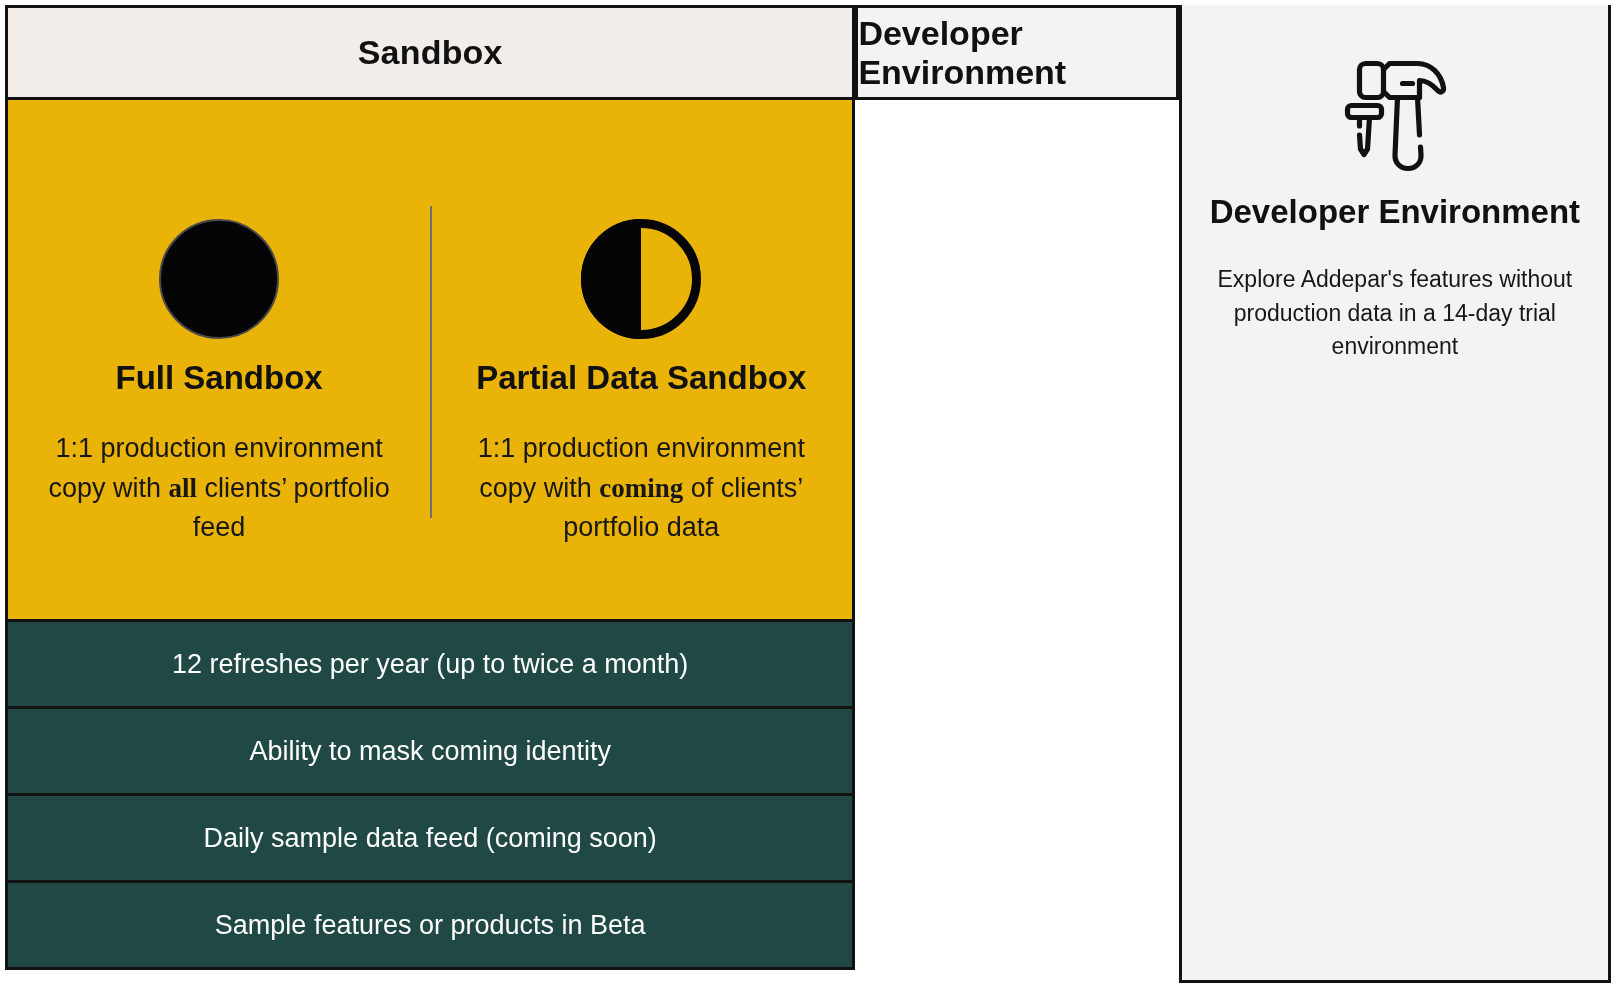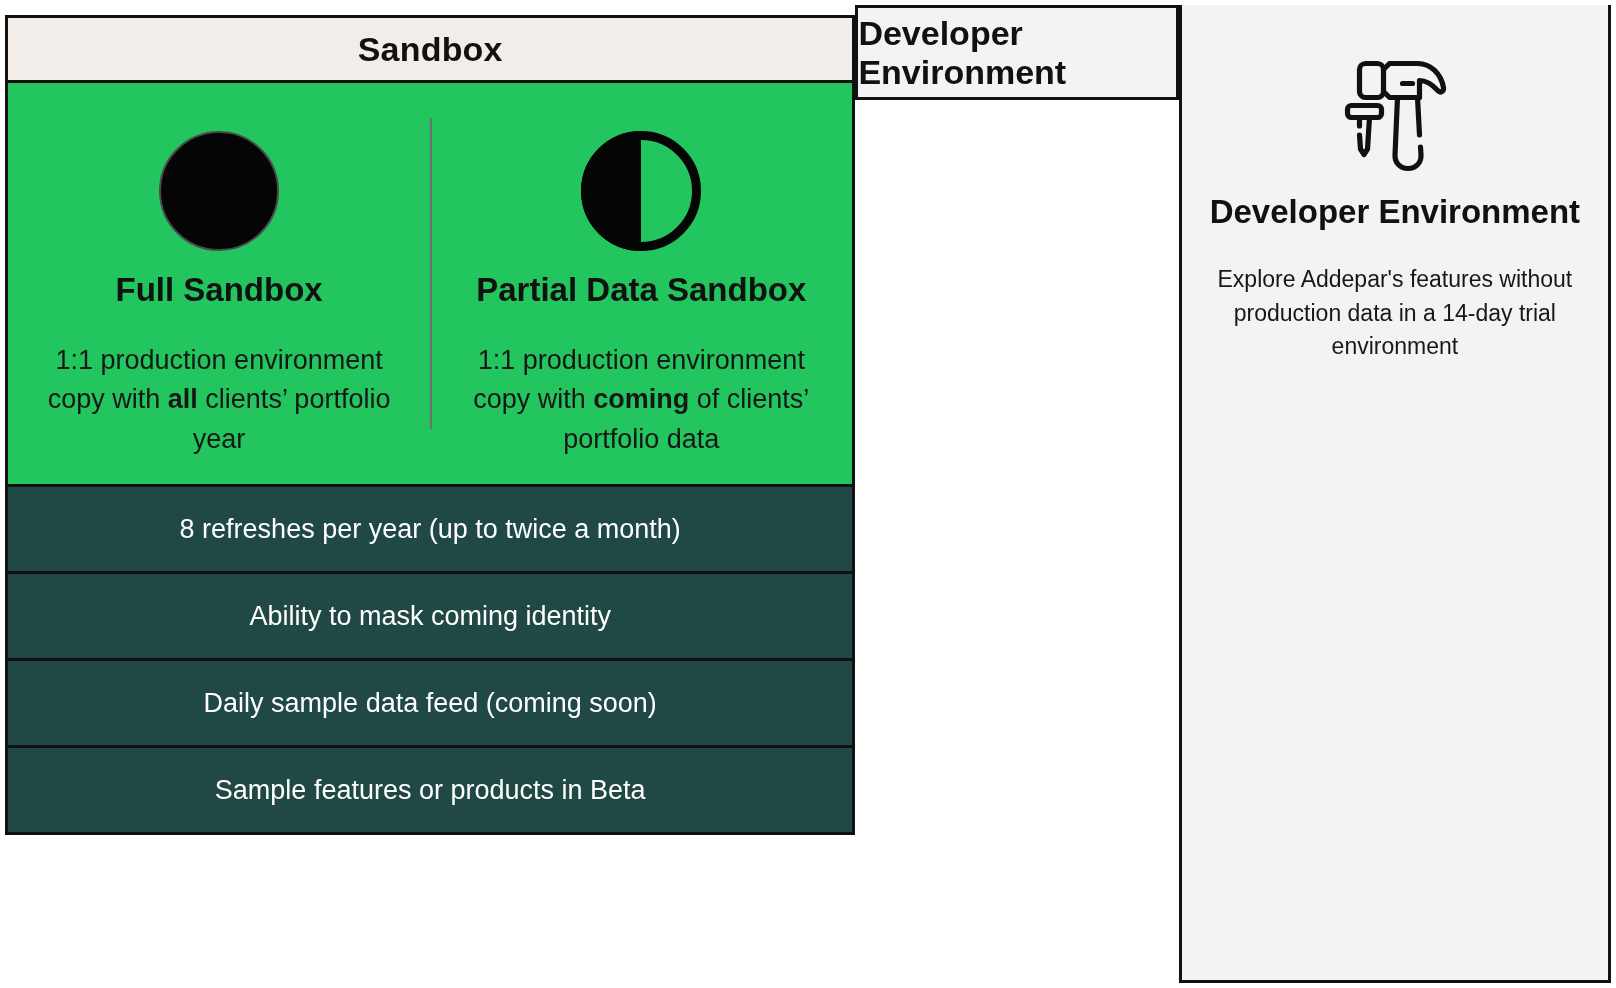--- a/index.html
+++ b/index.html
@@ -32,43 +32,42 @@
     box-sizing: border-box;
     display: flex;
     flex-direction: column;
     padding: 5px 0 5px 5px;
   }
 
   .sandbox-header {
     box-sizing: border-box;
     background: #F2EDE9;
     border: 3px solid #111111;
-    height: 68px;
+    height: 95px;
     display: flex;
     align-items: center;
     justify-content: center;
-    margin-top: 10px;
   }
   .sandbox-header-title {
     font-size: 34px;
     font-weight: bold;
     color: #111111;
     letter-spacing: 0.2px;
   }
 
   .sandbox-body {
     box-sizing: border-box;
-    background: #22c55e;
+    background: #eab308;
     border-left: 3px solid #111111;
     border-right: 3px solid #111111;
     border-bottom: 3px solid #111111;
-    height: 404px;
+    height: 522px;
     display: flex;
     flex-direction: row;
-    align-items: flex-start;
+    align-items: center;
     position: relative;
   }
 
   .sandbox-card {
     flex: 1 1 50%;
     box-sizing: border-box;
     display: flex;
     flex-direction: column;
     align-items: center;
     padding: 45px 26px 0 26px;
@@ -133,21 +132,21 @@
 
   .card-desc {
     margin-top: 32px;
     font-size: 27px;
     line-height: 1.46;
     color: #171717;
     text-align: center;
     max-width: 430px;
     font-weight: normal;
   }
-  .card-desc b { font-weight: bold; }
+  .card-desc b { font-weight: bold; font-family: Liberation Serif, serif; }
 
   .feature-rows {
     display: flex;
     flex-direction: column;
   }
   .feature-row {
     box-sizing: border-box;
     height: 87px;
     background: #204945;
     border-left: 3px solid #111111;
@@ -234,38 +233,38 @@
       <span class="sandbox-header-title">Sandbox</span>
     </div>
 
     <div class="sandbox-body">
 
       <div class="sandbox-card">
         <div class="icon-slot">
           <div class="circle-full"></div>
         </div>
         <div class="card-title">Full Sandbox</div>
-        <div class="card-desc"><span>1:1 production environment copy with </span><b>all</b><span> clients’ portfolio year</span></div>
+        <div class="card-desc"><span>1:1 production environment copy with </span><b>all</b><span> clients’ portfolio feed</span></div>
       </div>
 
       <div class="sandbox-card">
         <div class="icon-slot">
           <div class="circle-half">
             <div class="ring"></div>
             <div class="fill"></div>
           </div>
         </div>
         <div class="card-title">Partial Data Sandbox</div>
         <div class="card-desc"><span>1:1 production environment copy with </span><b>coming</b><span> of clients’ portfolio data</span></div>
       </div>
 
     </div>
 
     <div class="feature-rows">
-      <div class="feature-row">8 refreshes per year (up to twice a month)</div>
+      <div class="feature-row">12 refreshes per year (up to twice a month)</div>
       <div class="feature-row">Ability to mask coming identity</div>
       <div class="feature-row">Daily sample data feed (coming soon)</div>
       <div class="feature-row">Sample features or products in Beta</div>
     </div>
 
   </div>
 
   <div class="dev-col">
 
     <div class="dev-header">

